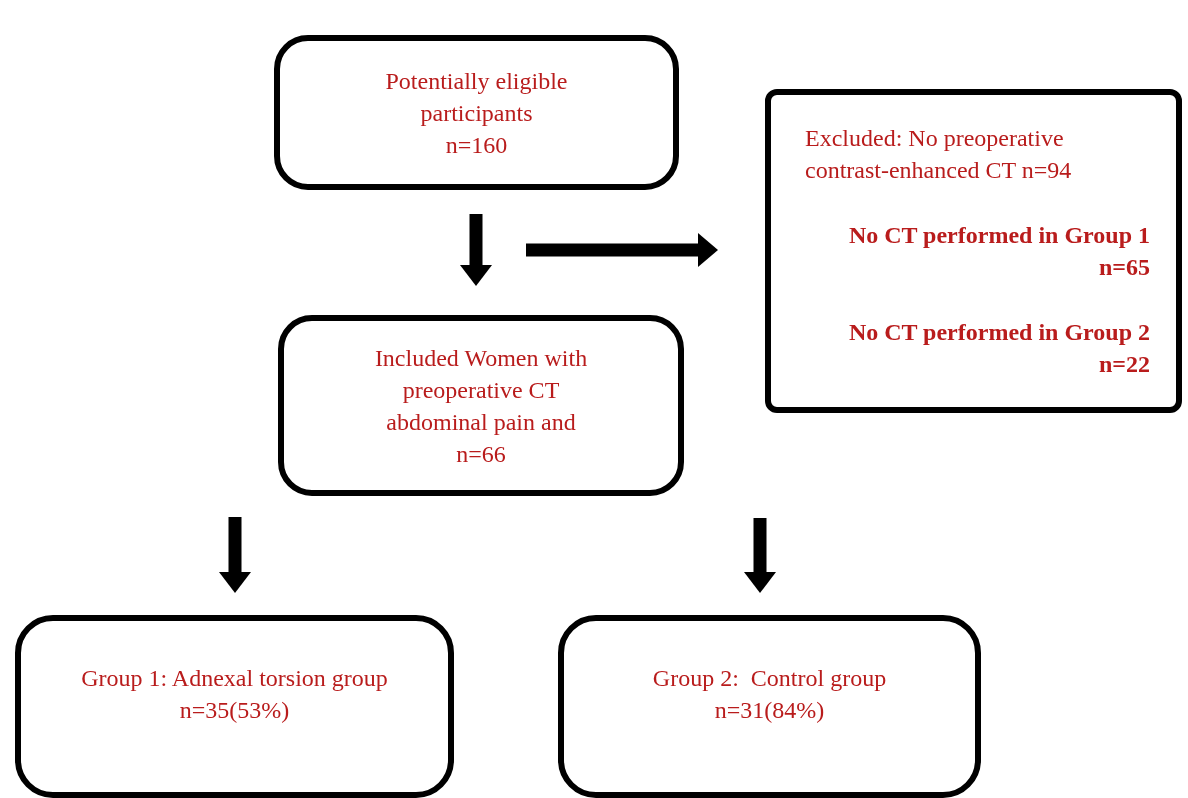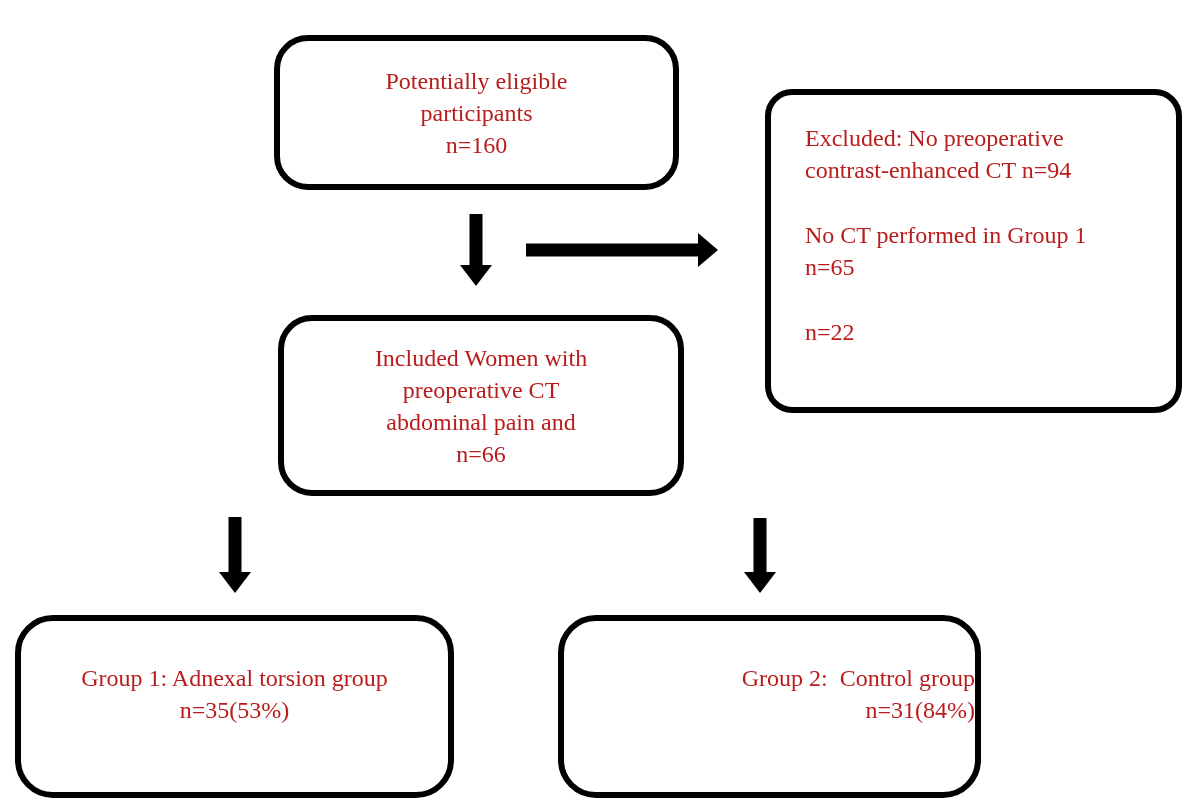--- a/index.html
+++ b/index.html
@@ -31,42 +31,41 @@
     line-height: 32px;
   }
   .line { white-space: pre-wrap; }
 
   #box-eligible {
     left: 274px; top: 18px; width: 405px; height: 155px;
     border-radius: 34px;
   }
   #box-excluded {
     left: 765px; top: 72px; width: 417px; height: 324px;
-    border-radius: 27px;
+    border-radius: 12px;
     align-items: stretch;
     justify-content: flex-start;
     padding: 27px 26px 4px 34px;
     text-align: left;
   }
   #box-excluded .para { margin: 0 0 33px 0; }
-  #box-excluded .para.centered { text-align: left; }
+  #box-excluded .para.centered { text-align: right; font-weight: bold; }
   #box-included {
     left: 278px; top: 298px; width: 406px; height: 181px;
     border-radius: 34px;
   }
   #box-group1 {
     left: 15px; top: 598px; width: 439px; height: 183px;
     border-radius: 38px;
     padding-bottom: 26px;
   }
   #box-group2 {
     left: 558px; top: 598px; width: 423px; height: 183px;
     border-radius: 38px;
     padding-bottom: 26px;
-    align-items: flex-end;
   }
 
   
   .v-arrow { position: absolute; width: 32px; }
   .v-arrow .shaft {
     position: absolute;
     left: 50%; top: 0;
     transform: translateX(-50%);
     width: 13px;
     height: calc(100% - 20px);
@@ -117,20 +116,21 @@
   <div class="node" id="box-excluded">
     <div class="para">
       <div class="line">Excluded: No preoperative</div>
       <div class="line">contrast-enhanced CT n=94</div>
     </div>
     <div class="para centered">
       <div class="line">No CT performed in Group 1</div>
       <div class="line">n=65</div>
     </div>
     <div class="para centered">
+      <div class="line">No CT performed in Group 2</div>
       <div class="line">n=22</div>
     </div>
   </div>
 
   <div class="node" id="box-included">
     <div class="line">Included Women with</div>
     <div class="line">preoperative CT</div>
     <div class="line">abdominal pain and</div>
     <div class="line">n=66</div>
   </div>

